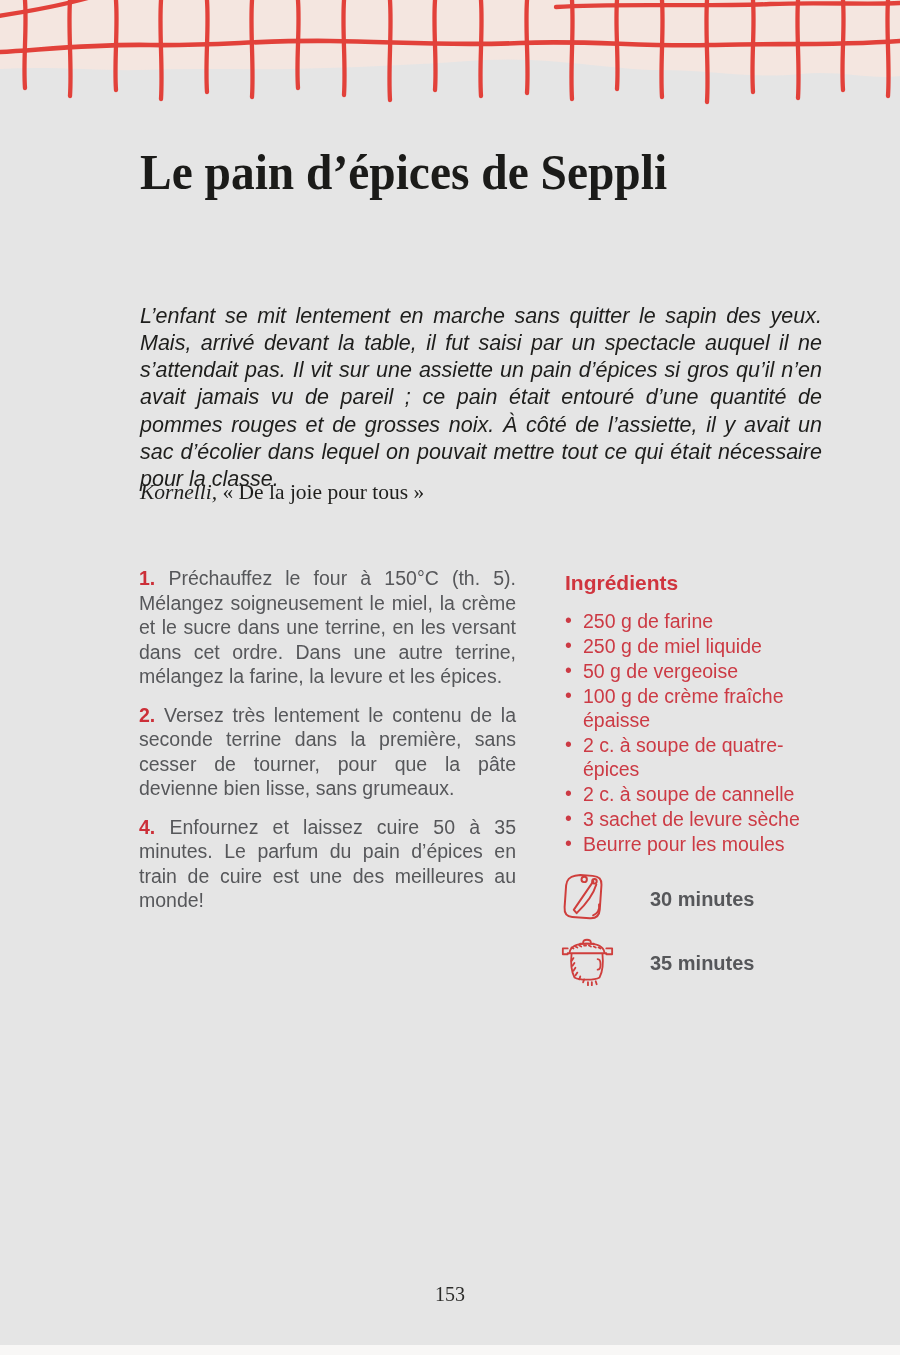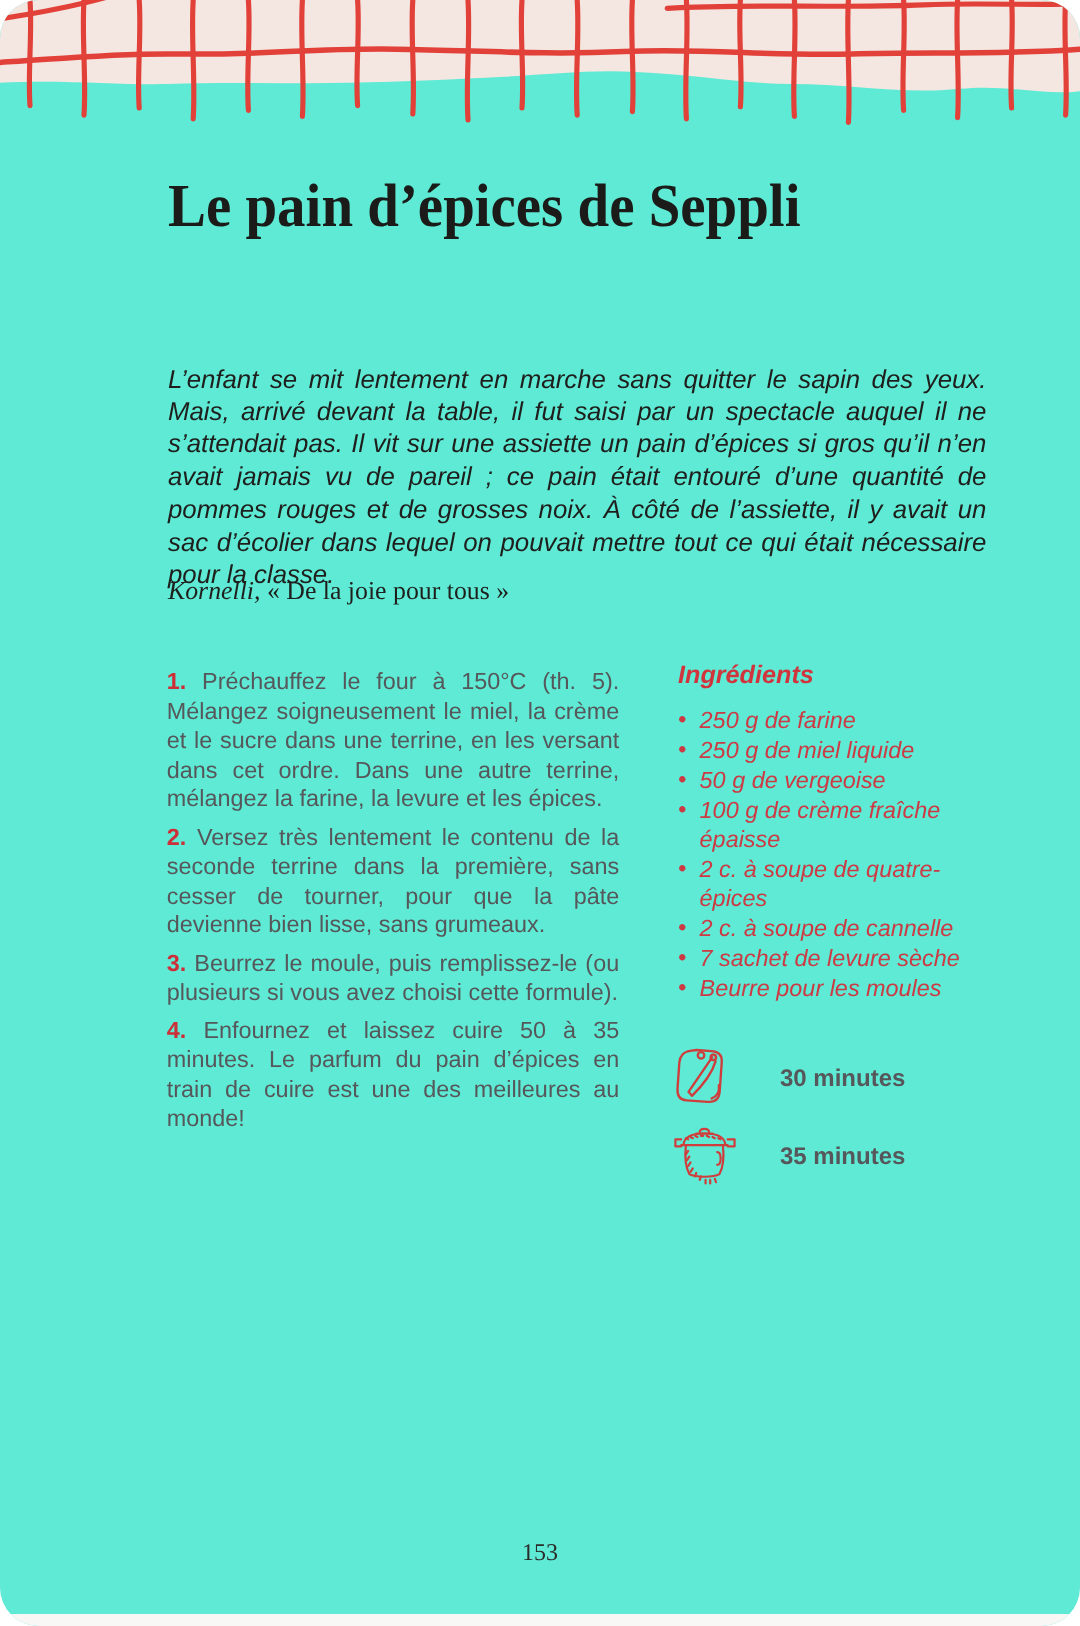--- a/index.html
+++ b/index.html
@@ -1,18 +1,18 @@
 <!DOCTYPE html>
 <html><head>
 <meta charset="utf-8">
 <style>
   html,body { margin:0; padding:0; background:#fff; }
   .page {
-    position:relative; width:900px; height:1355px; background:#5eead4;
-    overflow:hidden; font-family:"Liberation Sans", sans-serif;border-radius:32px;
+    position:relative; width:900px; height:1355px; background:#e5e5e5;
+    overflow:hidden; font-family:"Liberation Sans", sans-serif;
   }
   .header-art { position:absolute; top:0; left:0; }
 
   .title {
     position:absolute; left:140px; top:143px; margin:0;
     font-family:"Liberation Serif", serif; font-weight:700;
     font-size:51px; color:#1b1b19; white-space:nowrap;
     transform:scaleX(0.93); transform-origin:left top; letter-spacing:0;
   }
 
@@ -22,26 +22,26 @@
     font-size:21.5px; line-height:27.3px; color:#1e1e1c; text-align:justify;
   }
   .attribution {
     position:absolute; left:140px; top:458px;
     font-family:"Liberation Serif", serif; font-size:21.5px; color:#1e1e1c;
   }
   .attribution .author { font-style:italic; }
 
   .steps { position:absolute; left:139px; top:552px; width:377px; }
   .step {
-    margin:4px 0 7px 0; font-size:19.5px; line-height:24.5px;
+    margin:14px 0 7px 0; font-size:19.5px; line-height:24.5px;
     color:#56575a; text-align:justify;
   }
   .step-num { color:#cc2f38; font-weight:bold; }
 
-  .panel { position:absolute; left:565px; top:550px; width:242px;font-style:italic; }
+  .panel { position:absolute; left:565px; top:570px; width:242px; }
   .ing-title {
     margin:0 0 13px 0; font-size:21px; line-height:26px;
     font-weight:bold; color:#d0353e;
   }
   .ing-list { margin:0; padding:0; list-style:none; }
   .ing-item {
     position:relative; padding-left:18px; color:#cc3a44;
     font-size:19.5px; line-height:24px; margin-bottom:1px;
   }
   .ing-bullet { position:absolute; left:0; top:-1px; color:#cc3a44; }
@@ -97,34 +97,33 @@
 
   <h1 class="title">Le pain d’épices de Seppli</h1>
 
   <p class="quote">L’enfant se mit lentement en marche sans quitter le sapin des yeux. Mais, arrivé devant la table, il fut saisi par un spectacle auquel il ne s’attendait pas. Il vit sur une assiette un pain d’épices si gros qu’il n’en avait jamais vu de pareil ; ce pain était entouré d’une quantité de pommes rouges et de grosses noix. À côté de l’assiette, il y avait un sac d’écolier dans lequel on pouvait mettre tout ce qui était nécessaire pour la classe.</p>
 
   <p class="attribution"><span class="author">Kornelli,</span><span> « De la joie pour tous »</span></p>
 
   <div class="steps">
     <p class="step"><span class="step-num">1.</span> <span>Préchauffez le four à 150°C (th. 5). Mélangez soigneusement le miel, la crème et le sucre dans une terrine, en les versant dans cet ordre. Dans une autre terrine, mélangez la farine, la levure et les épices.</span></p>
     <p class="step"><span class="step-num">2.</span> <span>Versez très lentement le contenu de la seconde terrine dans la première, sans cesser de tourner, pour que la pâte devienne bien lisse, sans grumeaux.</span></p>
-    <p class="step"><span class="step-num">3.</span> <span>Beurrez le moule, puis remplissez-le (ou plusieurs si vous avez choisi cette formule).</span></p>
     <p class="step"><span class="step-num">4.</span> <span>Enfournez et laissez cuire 50 à 35 minutes. Le parfum du pain d’épices en train de cuire est une des meilleures au monde!</span></p>
   </div>
 
   <div class="panel">
     <h2 class="ing-title">Ingrédients</h2>
     <ul class="ing-list">
       <li class="ing-item"><span class="ing-bullet">•</span><span>250 g de farine</span></li>
       <li class="ing-item"><span class="ing-bullet">•</span><span>250 g de miel liquide</span></li>
       <li class="ing-item"><span class="ing-bullet">•</span><span>50 g de vergeoise</span></li>
       <li class="ing-item"><span class="ing-bullet">•</span><span>100 g de crème fraîche épaisse</span></li>
       <li class="ing-item"><span class="ing-bullet">•</span><span>2 c. à soupe de quatre-épices</span></li>
       <li class="ing-item"><span class="ing-bullet">•</span><span>2 c. à soupe de cannelle</span></li>
-      <li class="ing-item"><span class="ing-bullet">•</span><span>7 sachet de levure sèche</span></li>
+      <li class="ing-item"><span class="ing-bullet">•</span><span>3 sachet de levure sèche</span></li>
       <li class="ing-item"><span class="ing-bullet">•</span><span>Beurre pour les moules</span></li>
     </ul>
   </div>
 
   <div class="infos">
 
     <div class="info-row">
       <span class="info-icon">
         <svg width="52" height="58" viewBox="0 0 50 56">
           <g class="rough" transform="rotate(4 24 28)">

